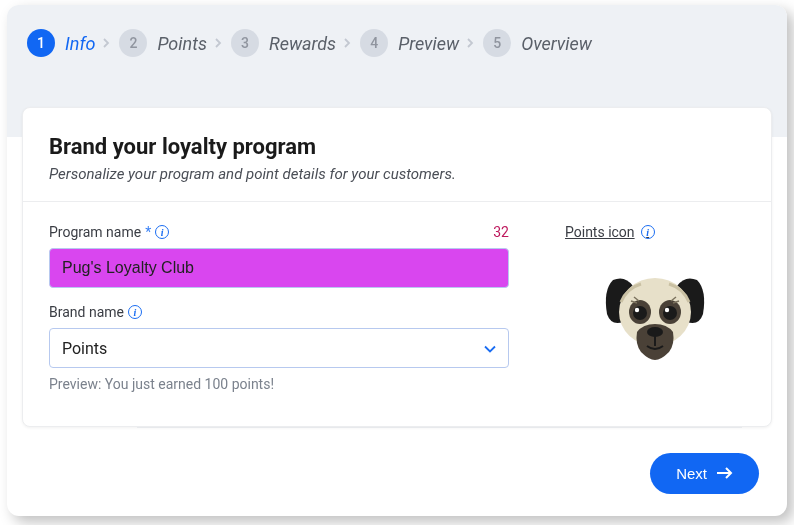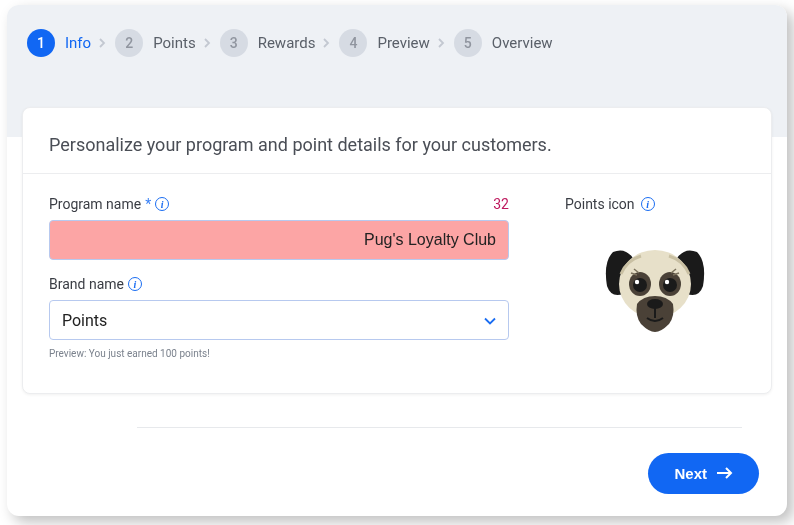--- a/index.html
+++ b/index.html
@@ -40,21 +40,21 @@
       height: 28px;
       border-radius: 50%;
       display: flex;
       align-items: center;
       justify-content: center;
       font-size: 14px;
       font-weight: 500;
     }
     .step-active .step-num { background: #1167f3; color: #fff; }
     .step-inactive .step-num { background: #d6dbe3; color: #90959f; }
-    .step-label { font-size: 15px; }
+    .step-label { font-size: 18px; font-style: italic; }
     .step-active .step-label { color: #1167f3; }
     .step-inactive .step-label { color: #5a6069; }
     .chevron { color: #c3c8d1; font-size: 13px; }
     .card {
       position: absolute;
       top: 102px;
       left: 15px;
       right: 15px;
       background: #fff;
       border-radius: 8px;
@@ -65,22 +65,23 @@
       padding: 26px 26px 18px 26px;
       border-bottom: 1px solid #ecedef;
     }
     .card-title {
       font-size: 22px;
       font-weight: 700;
       color: #1a1a1a;
       margin-bottom: 6px;
     }
     .card-sub {
-      font-size: 18px;
+      font-size: 15px;
       color: #4a4e56;
+      font-style: italic;
     }
     .card-body {
       display: flex;
       padding: 22px 26px 18px 26px;
       gap: 56px;
     }
     .col-left { flex: 1; min-width: 0; }
     .col-right { width: 180px; }
     .field-group { margin-bottom: 16px; }
     .label-row {
@@ -114,22 +115,21 @@
     .char-count { font-size: 14px; color: #be185d; }
     .text-input {
       width: 100%;
       height: 40px;
       border: 1px solid #b7c9ef;
       border-radius: 4px;
       padding: 0 12px;
       font-size: 16px;
       color: #222;
       outline: none;
-      background: #fca5a5;
-      text-align: right;
+      background: #d946ef;
     }
     .select-wrap {
       position: relative;
       width: 100%;
       height: 40px;
       border: 1px solid #b7c9ef;
       border-radius: 4px;
       display: flex;
       align-items: center;
       padding: 0 12px;
@@ -138,31 +138,32 @@
       background: #fff;
       cursor: pointer;
     }
     .select-chevron {
       position: absolute;
       right: 12px;
       color: #1a6df2;
       font-size: 13px;
     }
     .preview-text {
-      font-size: 10px;
+      font-size: 14px;
       color: #7b828d;
       margin-top: 8px;
     }
     .icon-label {
       font-size: 14px;
       color: #3a3d44;
       display: flex;
       align-items: center;
       gap: 6px;
       margin-bottom: 32px;
+      text-decoration: underline;
     }
     .pug-wrap { display: flex; justify-content: center; }
     .divider {
       position: absolute;
       left: 130px;
       right: 45px;
       top: 422px;
       height: 1px;
       background: #e7e9ec;
     }
@@ -171,21 +172,21 @@
       bottom: 22px;
       right: 28px;
     }
     .next-btn {
       background: #1167f3;
       color: #fff;
       border: none;
       border-radius: 999px;
       padding: 12px 26px;
       font-size: 15px;
-      font-weight: 700;
+      font-weight: 400;
       display: flex;
       align-items: center;
       gap: 10px;
       cursor: pointer;
     }
   </style>
 </head>
 <body>
 
 <div class="container">
@@ -229,20 +230,21 @@
       </span>
       <div class="step step-inactive">
         <span class="step-num">5</span>
         <span class="step-label">Overview</span>
       </div>
     </div>
   </div>
 
   <div class="card">
     <div class="card-head">
+      <div class="card-title">Brand your loyalty program</div>
       <div class="card-sub">Personalize your program and point details for your customers.</div>
     </div>
     <div class="card-body">
       <div class="col-left">
         <div class="field-group">
           <div class="label-row">
             <div class="field-label">
               <span>Program name</span>
               <span class="req">*</span>
               <span class="info-circle">i</span>

